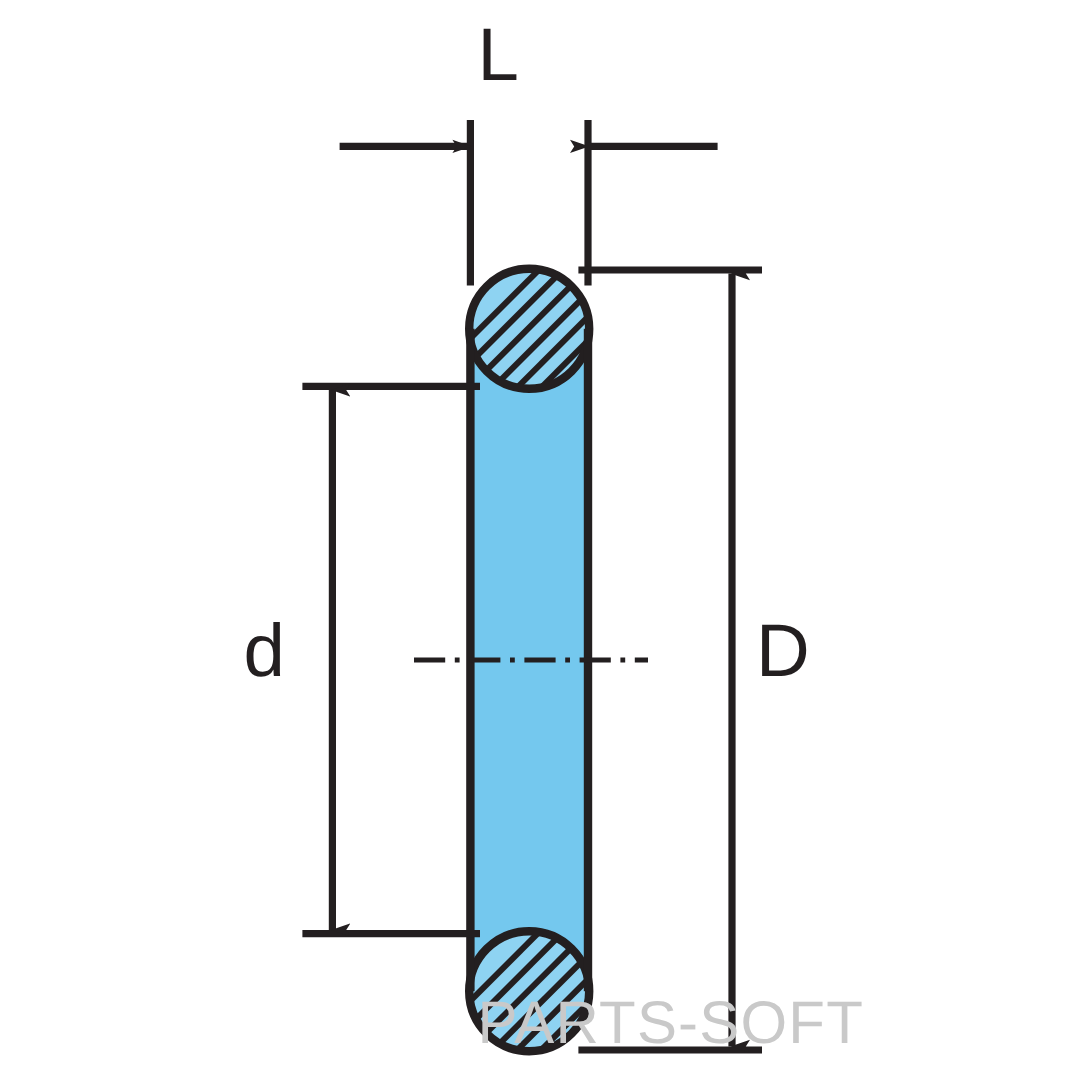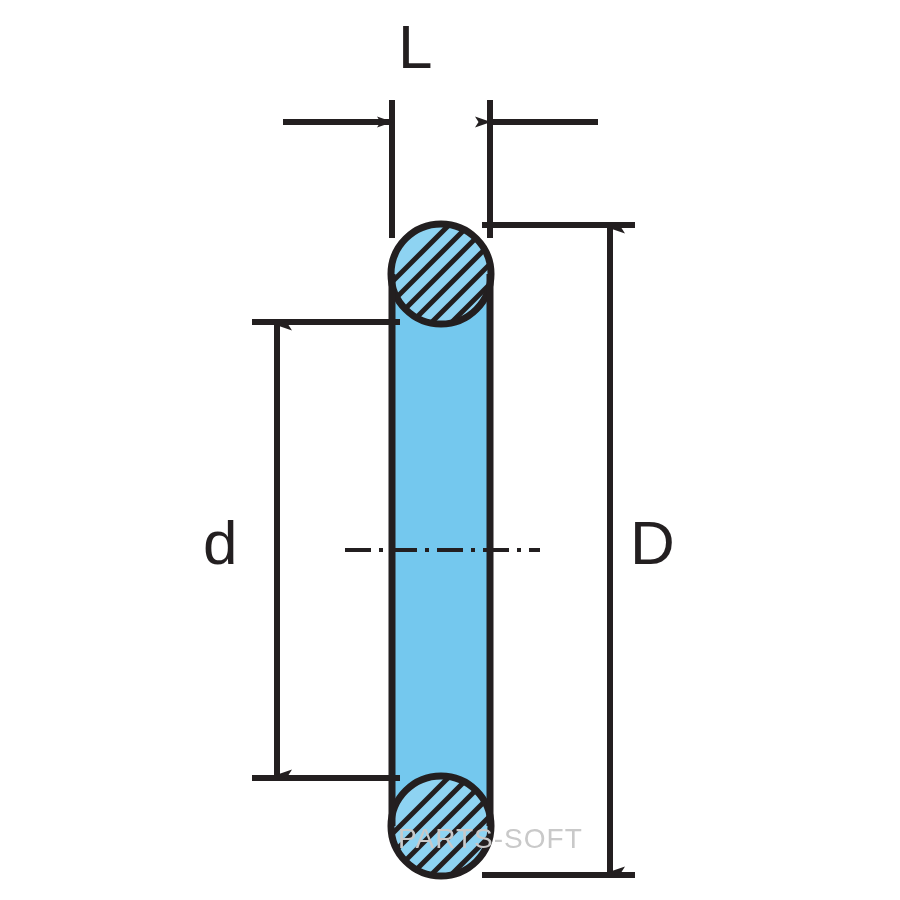--- a/index.html
+++ b/index.html
@@ -49,21 +49,21 @@
   }
   #label-D {
     left: 630px;
     top: 512px;
     font-size: 62px;
   }
   #watermark {
     position: absolute;
     left: 398px;
     top: 823px;
-    font-size: 28px;
+    font-size: 50px;
     letter-spacing: 1px;
     color: #c9c9c9;
     font-family: "Liberation Sans", sans-serif;
     white-space: nowrap;
     user-select: none;
   }
 </style>
 </head>
 <body>
 

